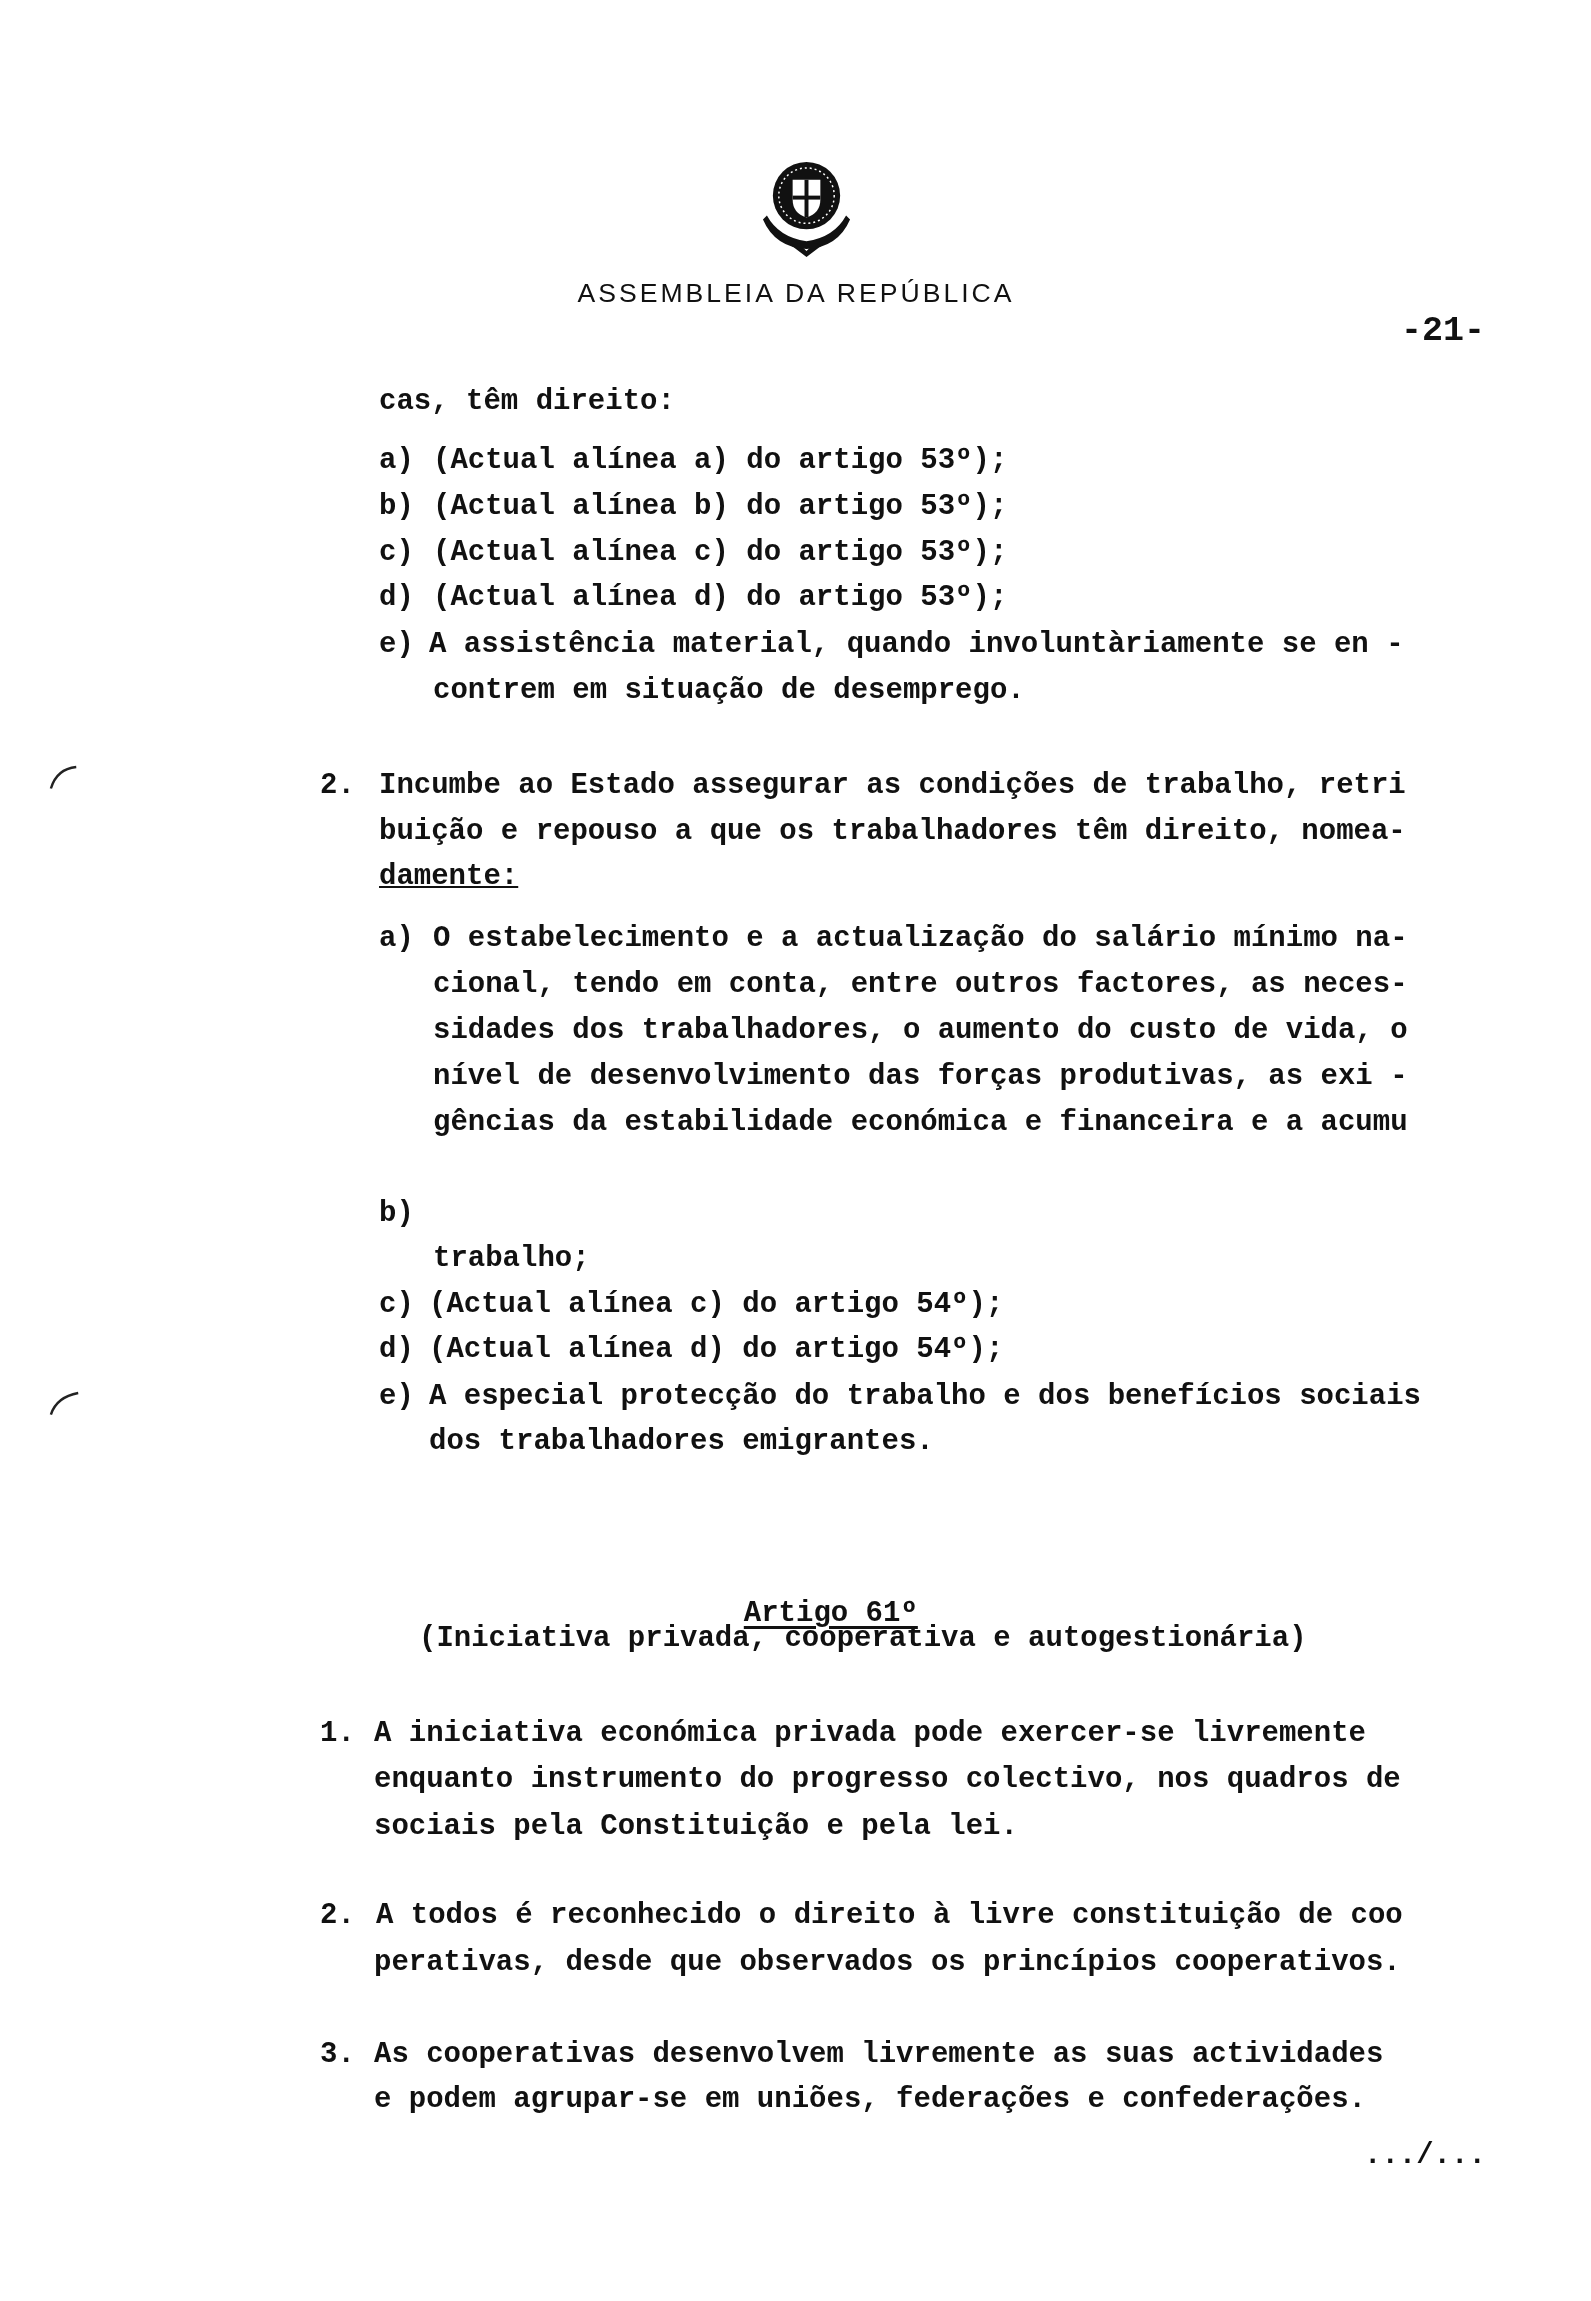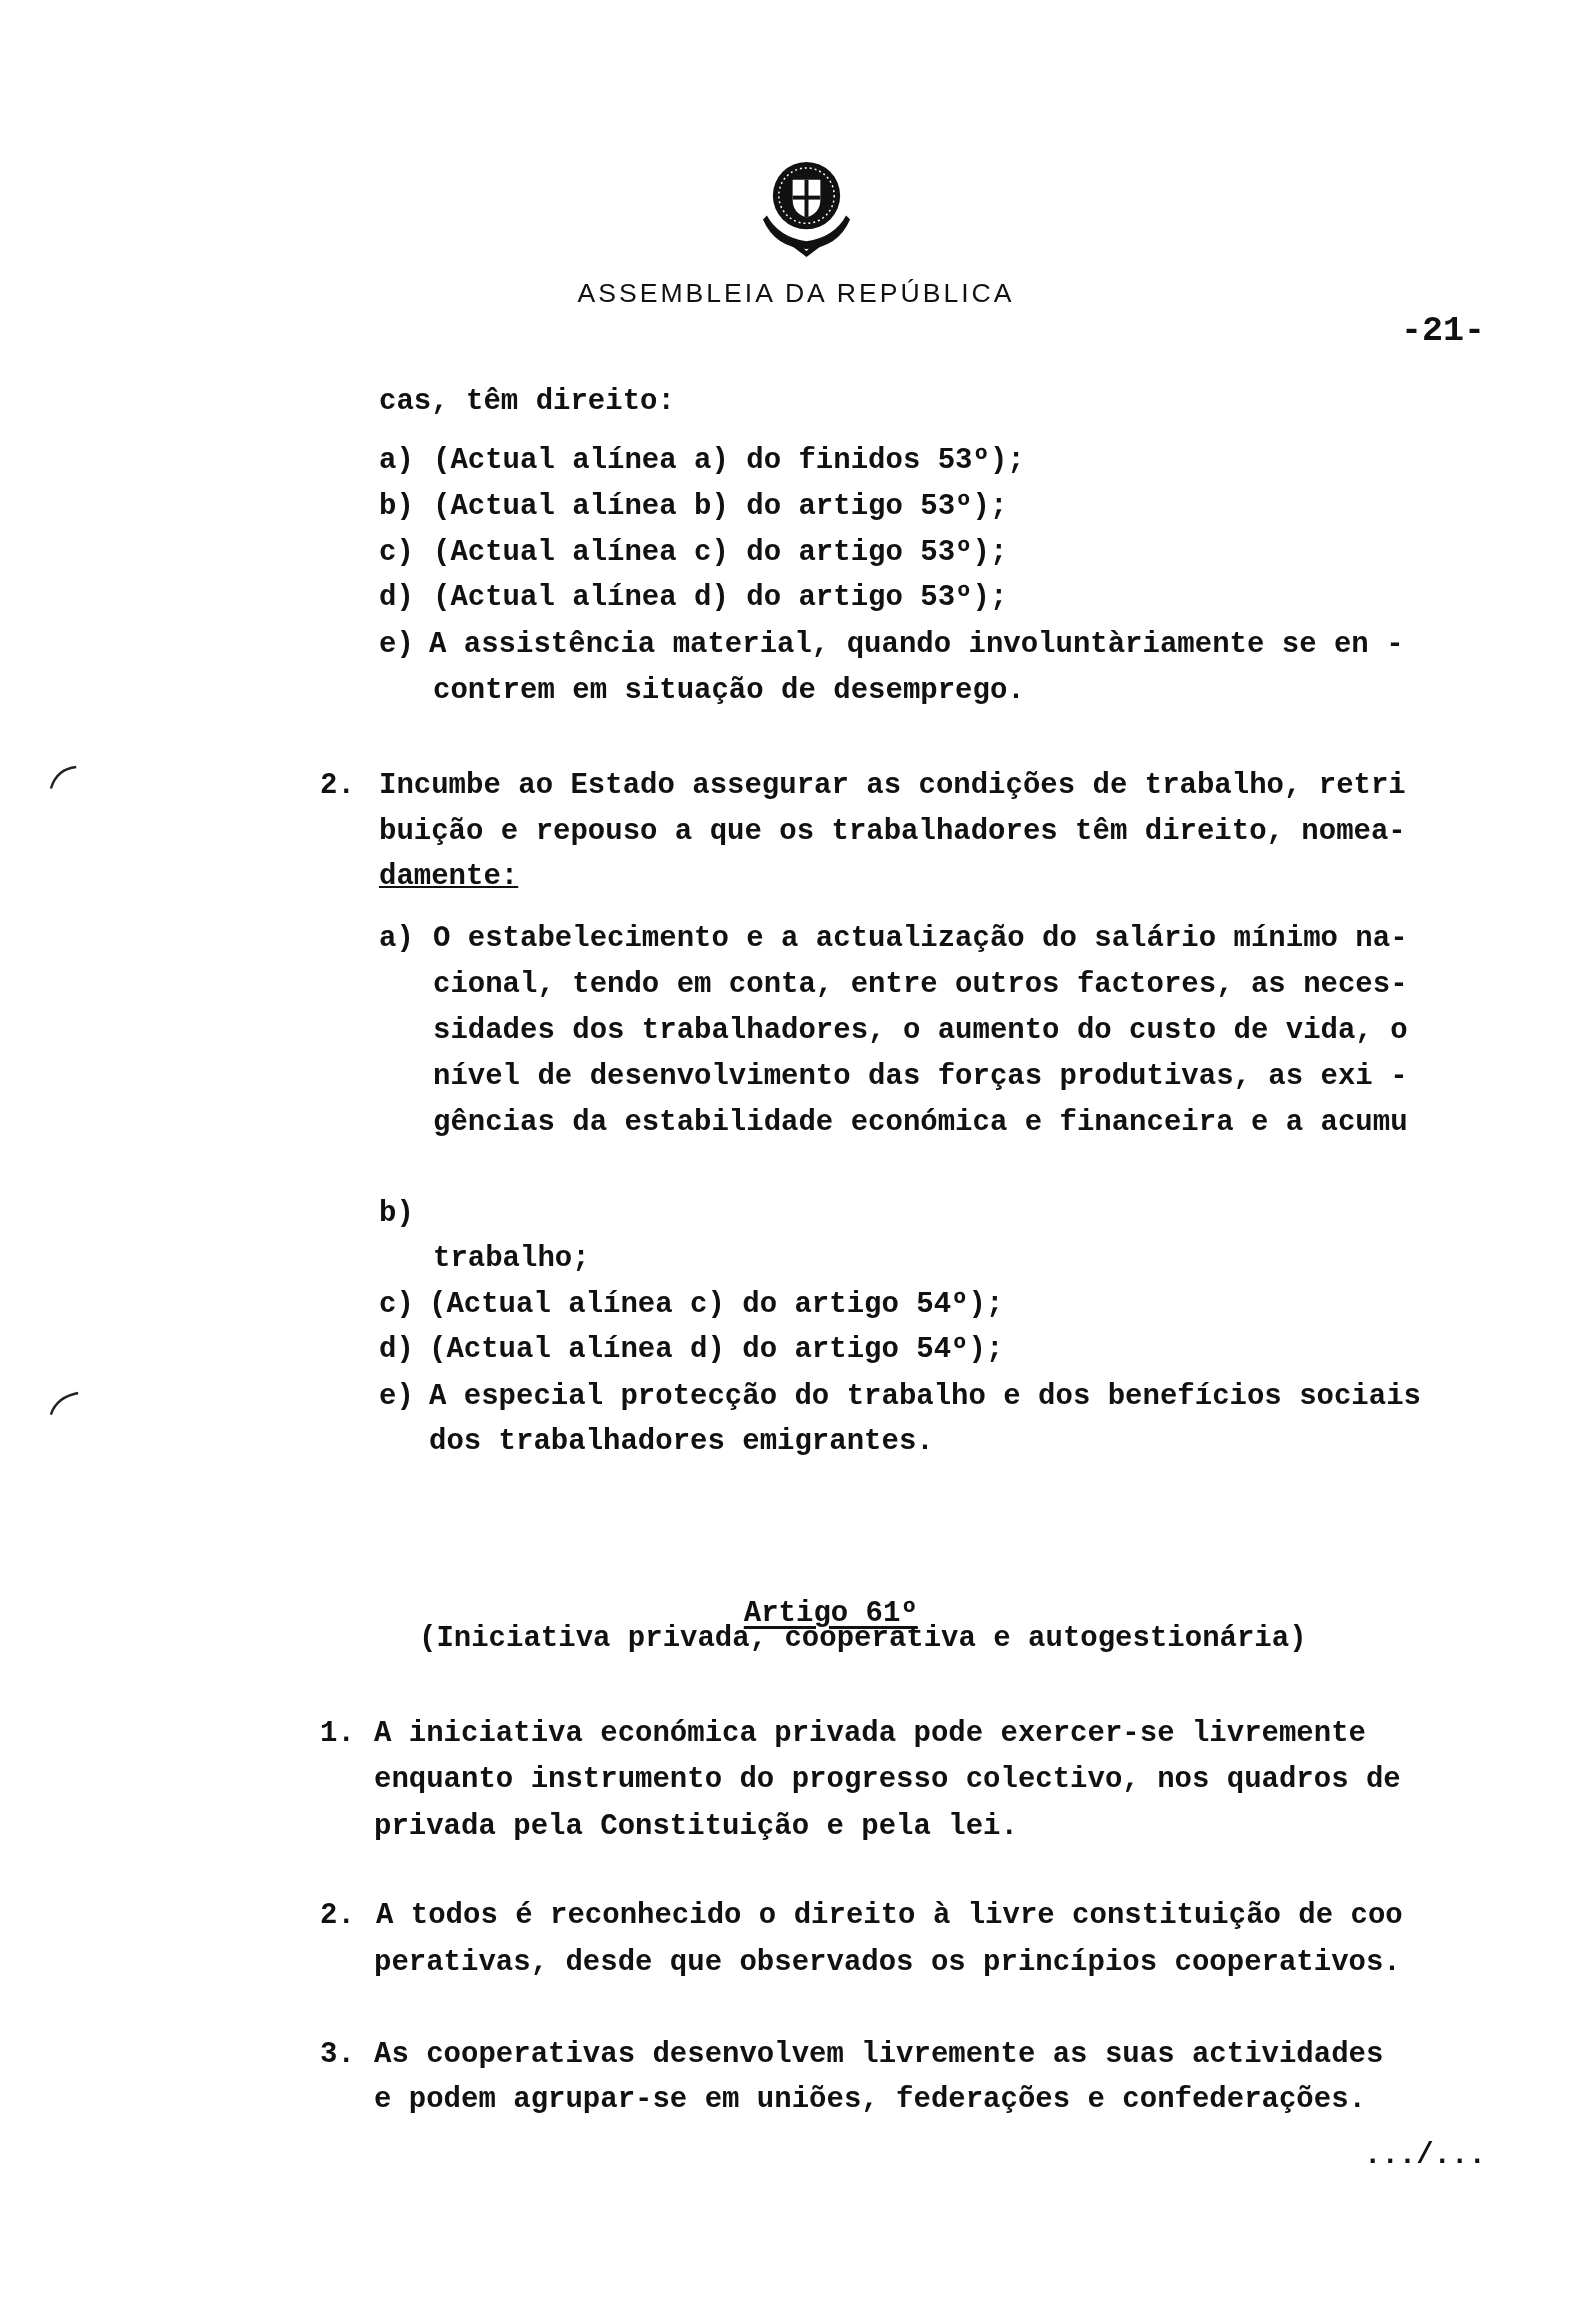--- a/index.html
+++ b/index.html
@@ -74,21 +74,21 @@
     <path d="M8 58 Q20 80 48 84 Q76 80 88 58 L92 62 Q80 90 48 92 Q16 90 4 62 Z" fill="#111"></path>
     <path d="M32 88 L48 100 L64 88 L56 86 L48 94 L40 86 Z" fill="#111"></path>
   </svg>
 
   <div class="institution">ASSEMBLEIA DA REPÚBLICA</div>
   <div class="page-number">-21-</div>
 
   <div class="line" style="left:379px; top:384px;">cas, têm direito:</div>
 
   <div class="line" style="left:379px; top:443px;">a)</div>
-  <div class="line" style="left:433px; top:443px;">(Actual alínea a) do finidos 53º);</div>
+  <div class="line" style="left:433px; top:443px;">(Actual alínea a) do artigo 53º);</div>
 
   <div class="line" style="left:379px; top:489px;">b)</div>
   <div class="line" style="left:433px; top:489px;">(Actual alínea b) do artigo 53º);</div>
 
   <div class="line" style="left:379px; top:535px;">c)</div>
   <div class="line" style="left:433px; top:535px;">(Actual alínea c) do artigo 53º);</div>
 
   <div class="line" style="left:379px; top:580px;">d)</div>
   <div class="line" style="left:433px; top:580px;">(Actual alínea d) do artigo 53º);</div>
 
@@ -122,21 +122,21 @@
   <div class="line" style="left:429px; top:1424px;">dos trabalhadores emigrantes.</div>
 
   <div class="line center" style="top:1561px;">
     <span class="u">Artigo 61º</span>
   </div>
   <div class="line" style="left:419px; top:1621px; font-weight:bold;">(Iniciativa privada, cooperativa e autogestionária)</div>
 
   <div class="line" style="left:320px; top:1716px;">1.</div>
   <div class="line" style="left:374px; top:1716px;">A iniciativa económica privada pode exercer-se livremente</div>
   <div class="line" style="left:374px; top:1762px;">enquanto instrumento do progresso colectivo, nos quadros de</div>
-  <div class="line" style="left:374px; top:1809px;">privada pela Constituição e pela lei.</div>
+  <div class="line" style="left:374px; top:1809px;">sociais pela Constituição e pela lei.</div>
 
   <div class="line" style="left:320px; top:1898px;">2.</div>
   <div class="line" style="left:376px; top:1898px;">A todos é reconhecido o direito à livre constituição de coo</div>
   <div class="line" style="left:374px; top:1945px;">perativas, desde que observados os princípios cooperativos.</div>
 
   <div class="line" style="left:320px; top:2037px;">3.</div>
   <div class="line" style="left:374px; top:2037px;">As cooperativas desenvolvem livremente as suas actividades</div>
   <div class="line" style="left:374px; top:2082px;">e podem agrupar-se em uniões, federações e confederações.</div>
 
   <div class="line" style="left:1364px; top:2138px;">.../...</div>

